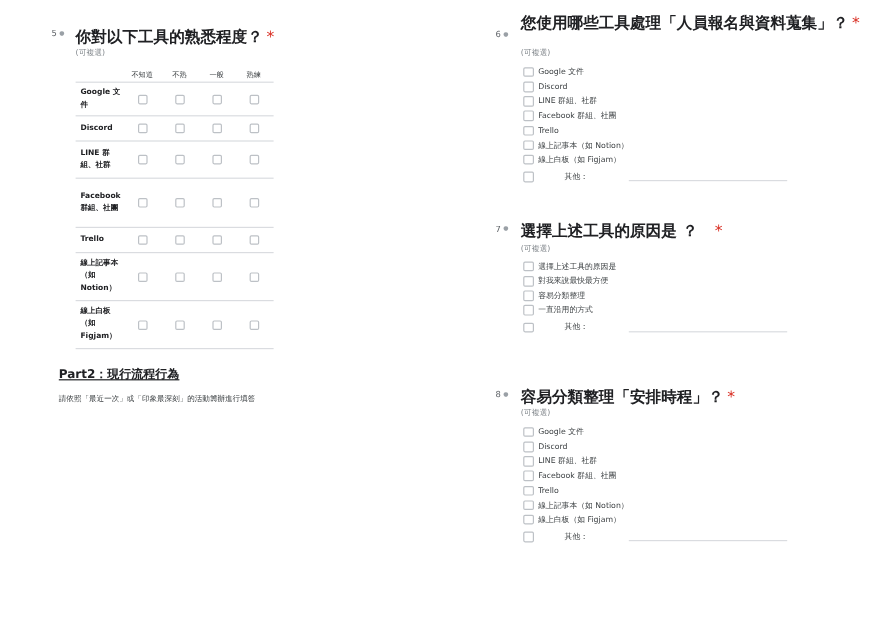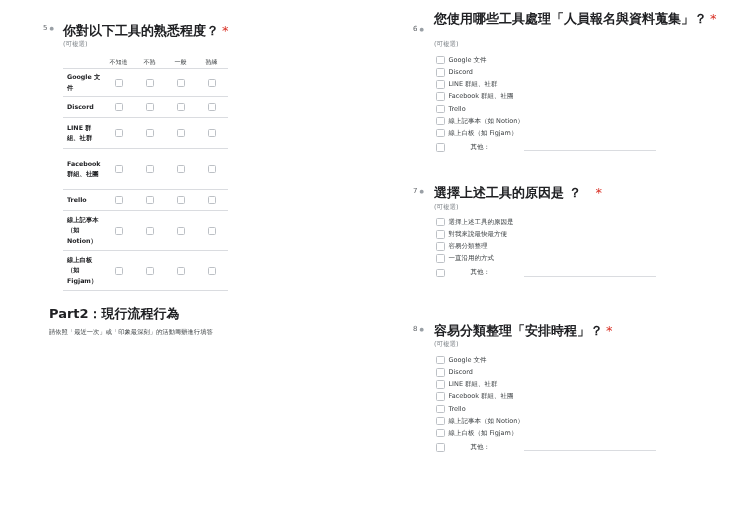--- a/index.html
+++ b/index.html
@@ -38,21 +38,21 @@
     width: 40px; font-size: 6.3px; font-weight: bold; color: #202124;
     line-height: 10.5px; padding: 4px 0 4px 4px;
   }
   .grid-row .cell { width: 31px; display: flex; justify-content: center; }
   .cb {
     width: 8px; height: 8px; border: 1px solid #bdc1c6; border-radius: 1.5px;
     background: #fff; display: inline-block; flex: none;
   }
 
   .section-title {
-    position: absolute; left: 49px; top: 305px; font-size: 13px; font-weight: bold; color: #202124;
+    position: absolute; left: 49px; top: 305px; font-size: 10px; font-weight: bold; color: #202124; text-decoration: underline;
   }
   .section-desc {
     position: absolute; left: 49px; top: 328px; font-size: 6.3px; color: #3c4043; white-space: nowrap;
   }
 
   
   .opts { position: absolute; left: 436px; }
   .opt {
     display: flex; align-items: center; gap: 4px; height: 12.2px;
     font-size: 6.5px; color: #3c4043; white-space: nowrap;

